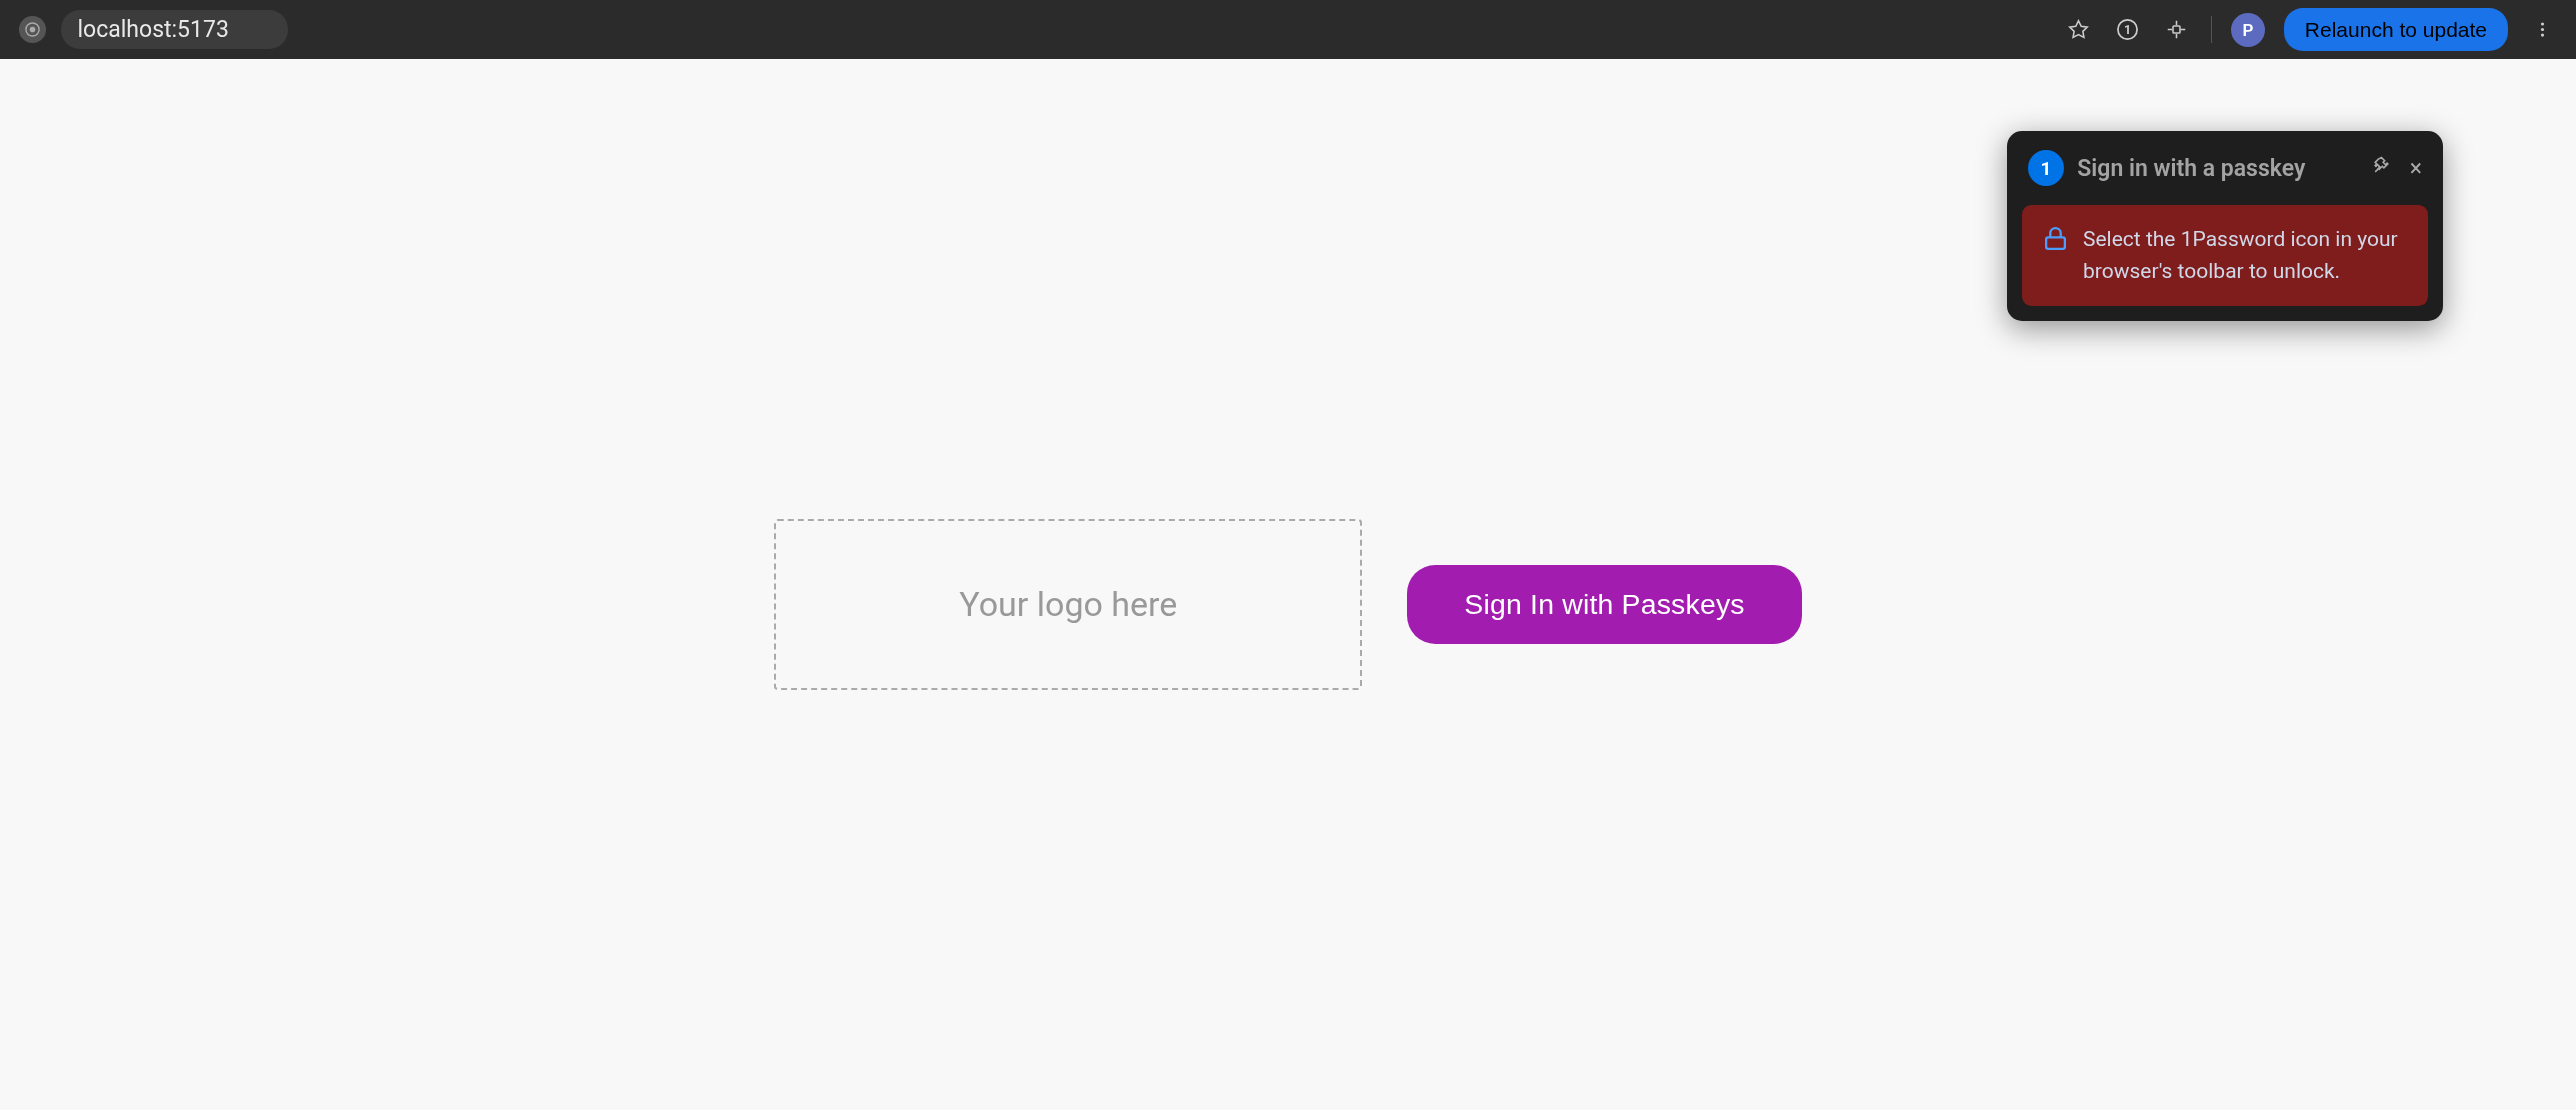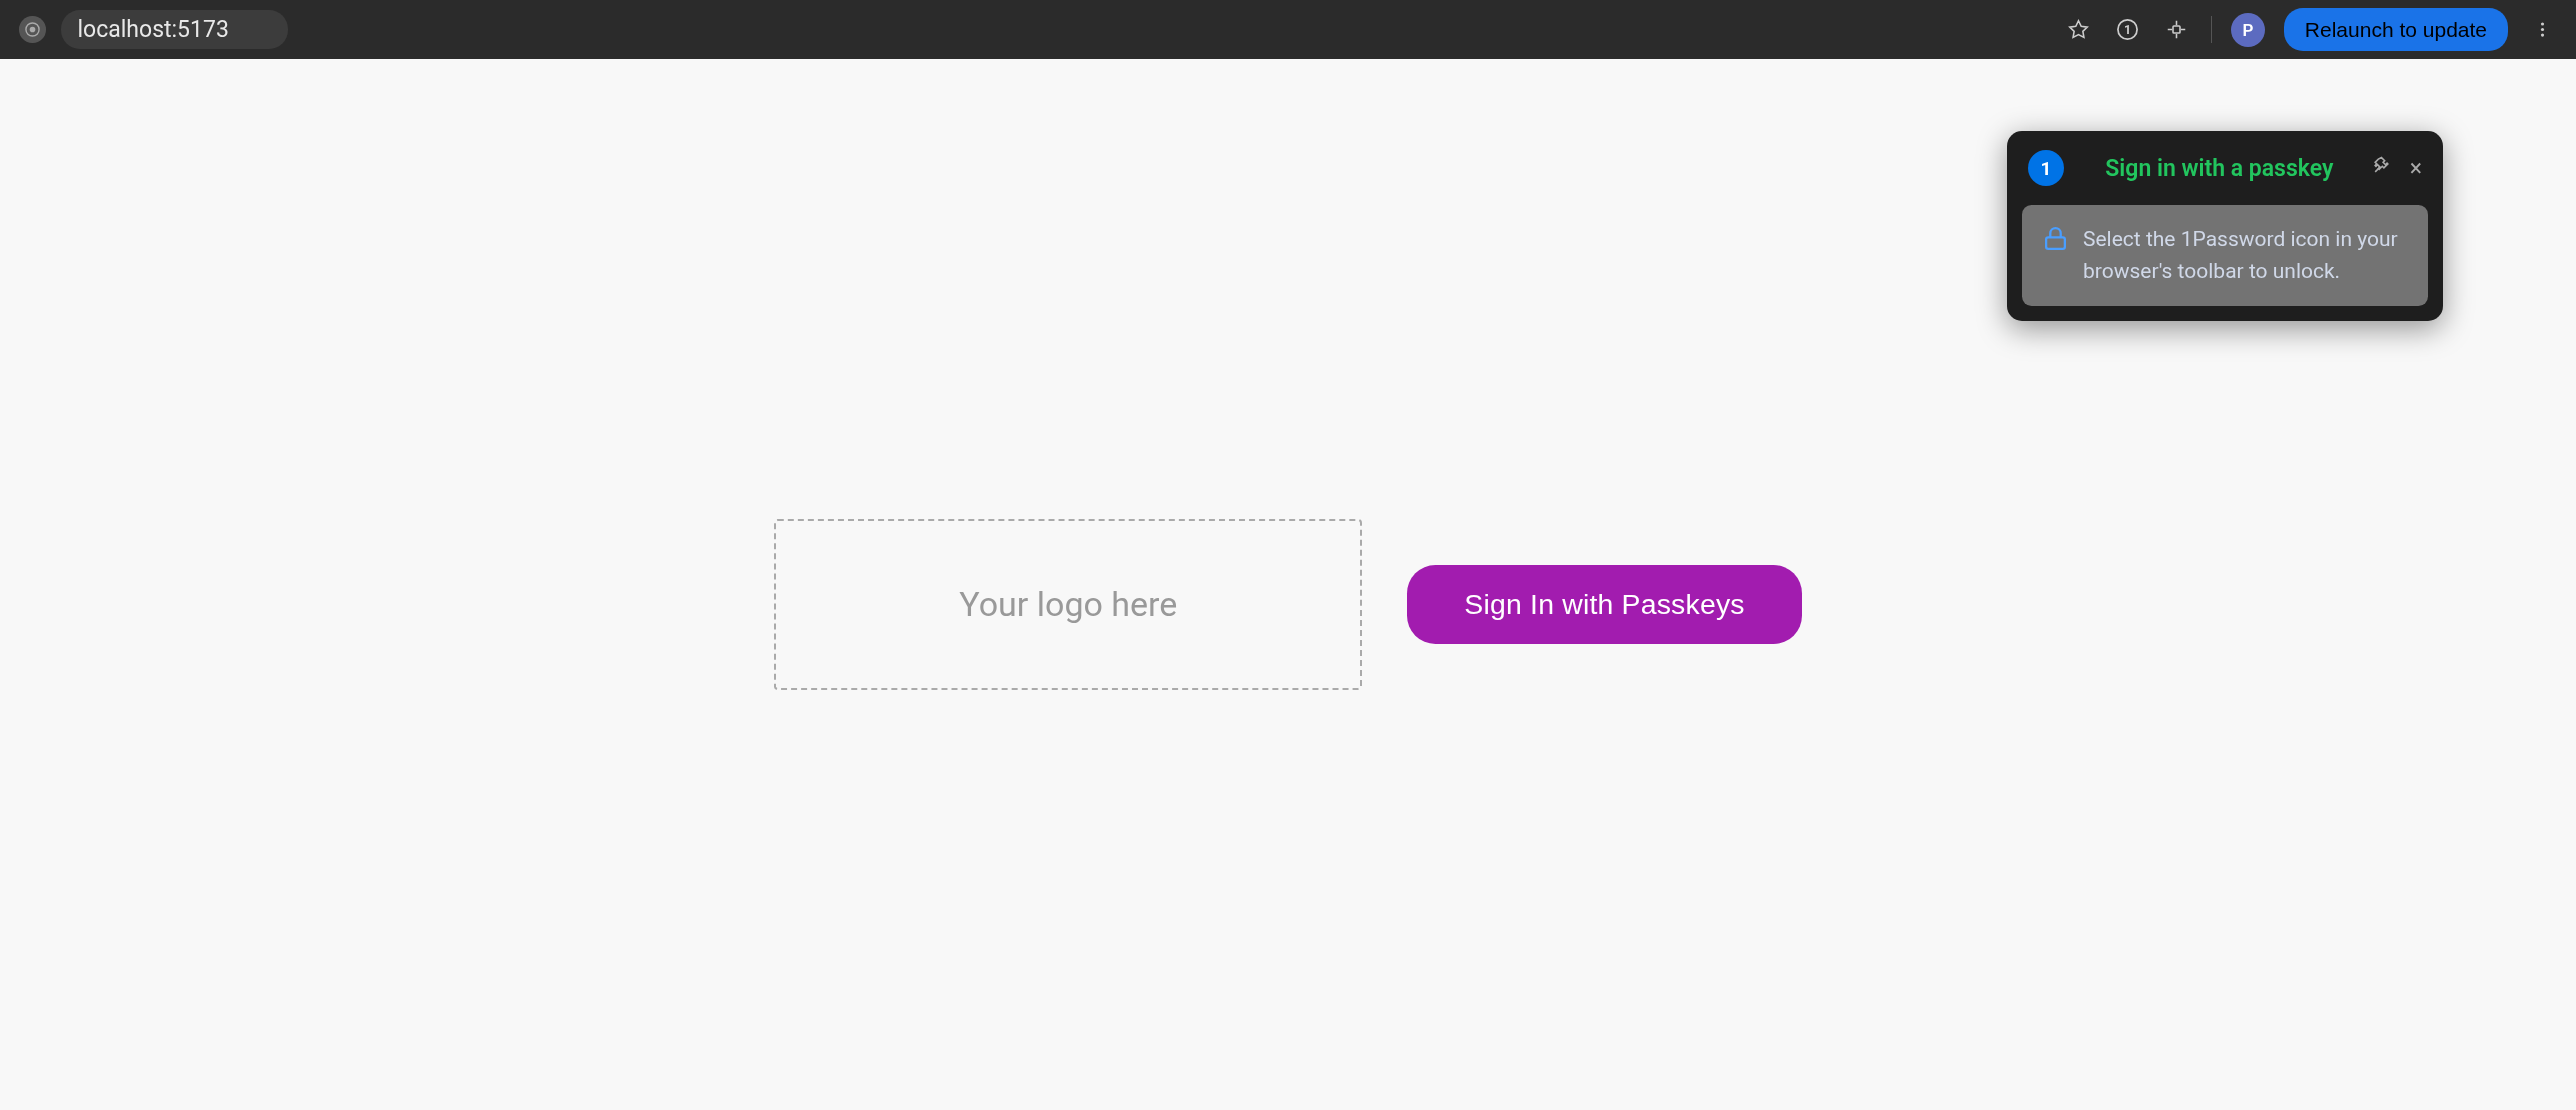--- a/index.html
+++ b/index.html
@@ -185,43 +185,42 @@
       display: flex;
       align-items: center;
       justify-content: center;
       color: white;
       font-size: 19px;
       font-weight: 700;
       flex-shrink: 0;
     }
 
     .popup-title {
-      color: #22c55e;
+      color: #a3a3a3;
       font-size: 23px;
       font-weight: 600;
       flex: 1;
-      margin-left: 28px;
     }
 
     .popup-pin-icon {
       color: #aaaaaa;
       font-size: 21px;
       cursor: pointer;
     }
 
     .popup-close-icon {
       color: #aaaaaa;
       font-size: 23px;
       cursor: pointer;
       margin-left: 5.7px;
     }
 
     .popup-body {
       margin: 0 15px 15px 15px;
-      background: #737373;
+      background: #7f1d1d;
       border-radius: 9.5px;
       padding: 19px 21px;
       display: flex;
       align-items: flex-start;
       gap: 15px;
     }
 
     .popup-lock-icon {
       color: #4a9eff;
       font-size: 25px;

